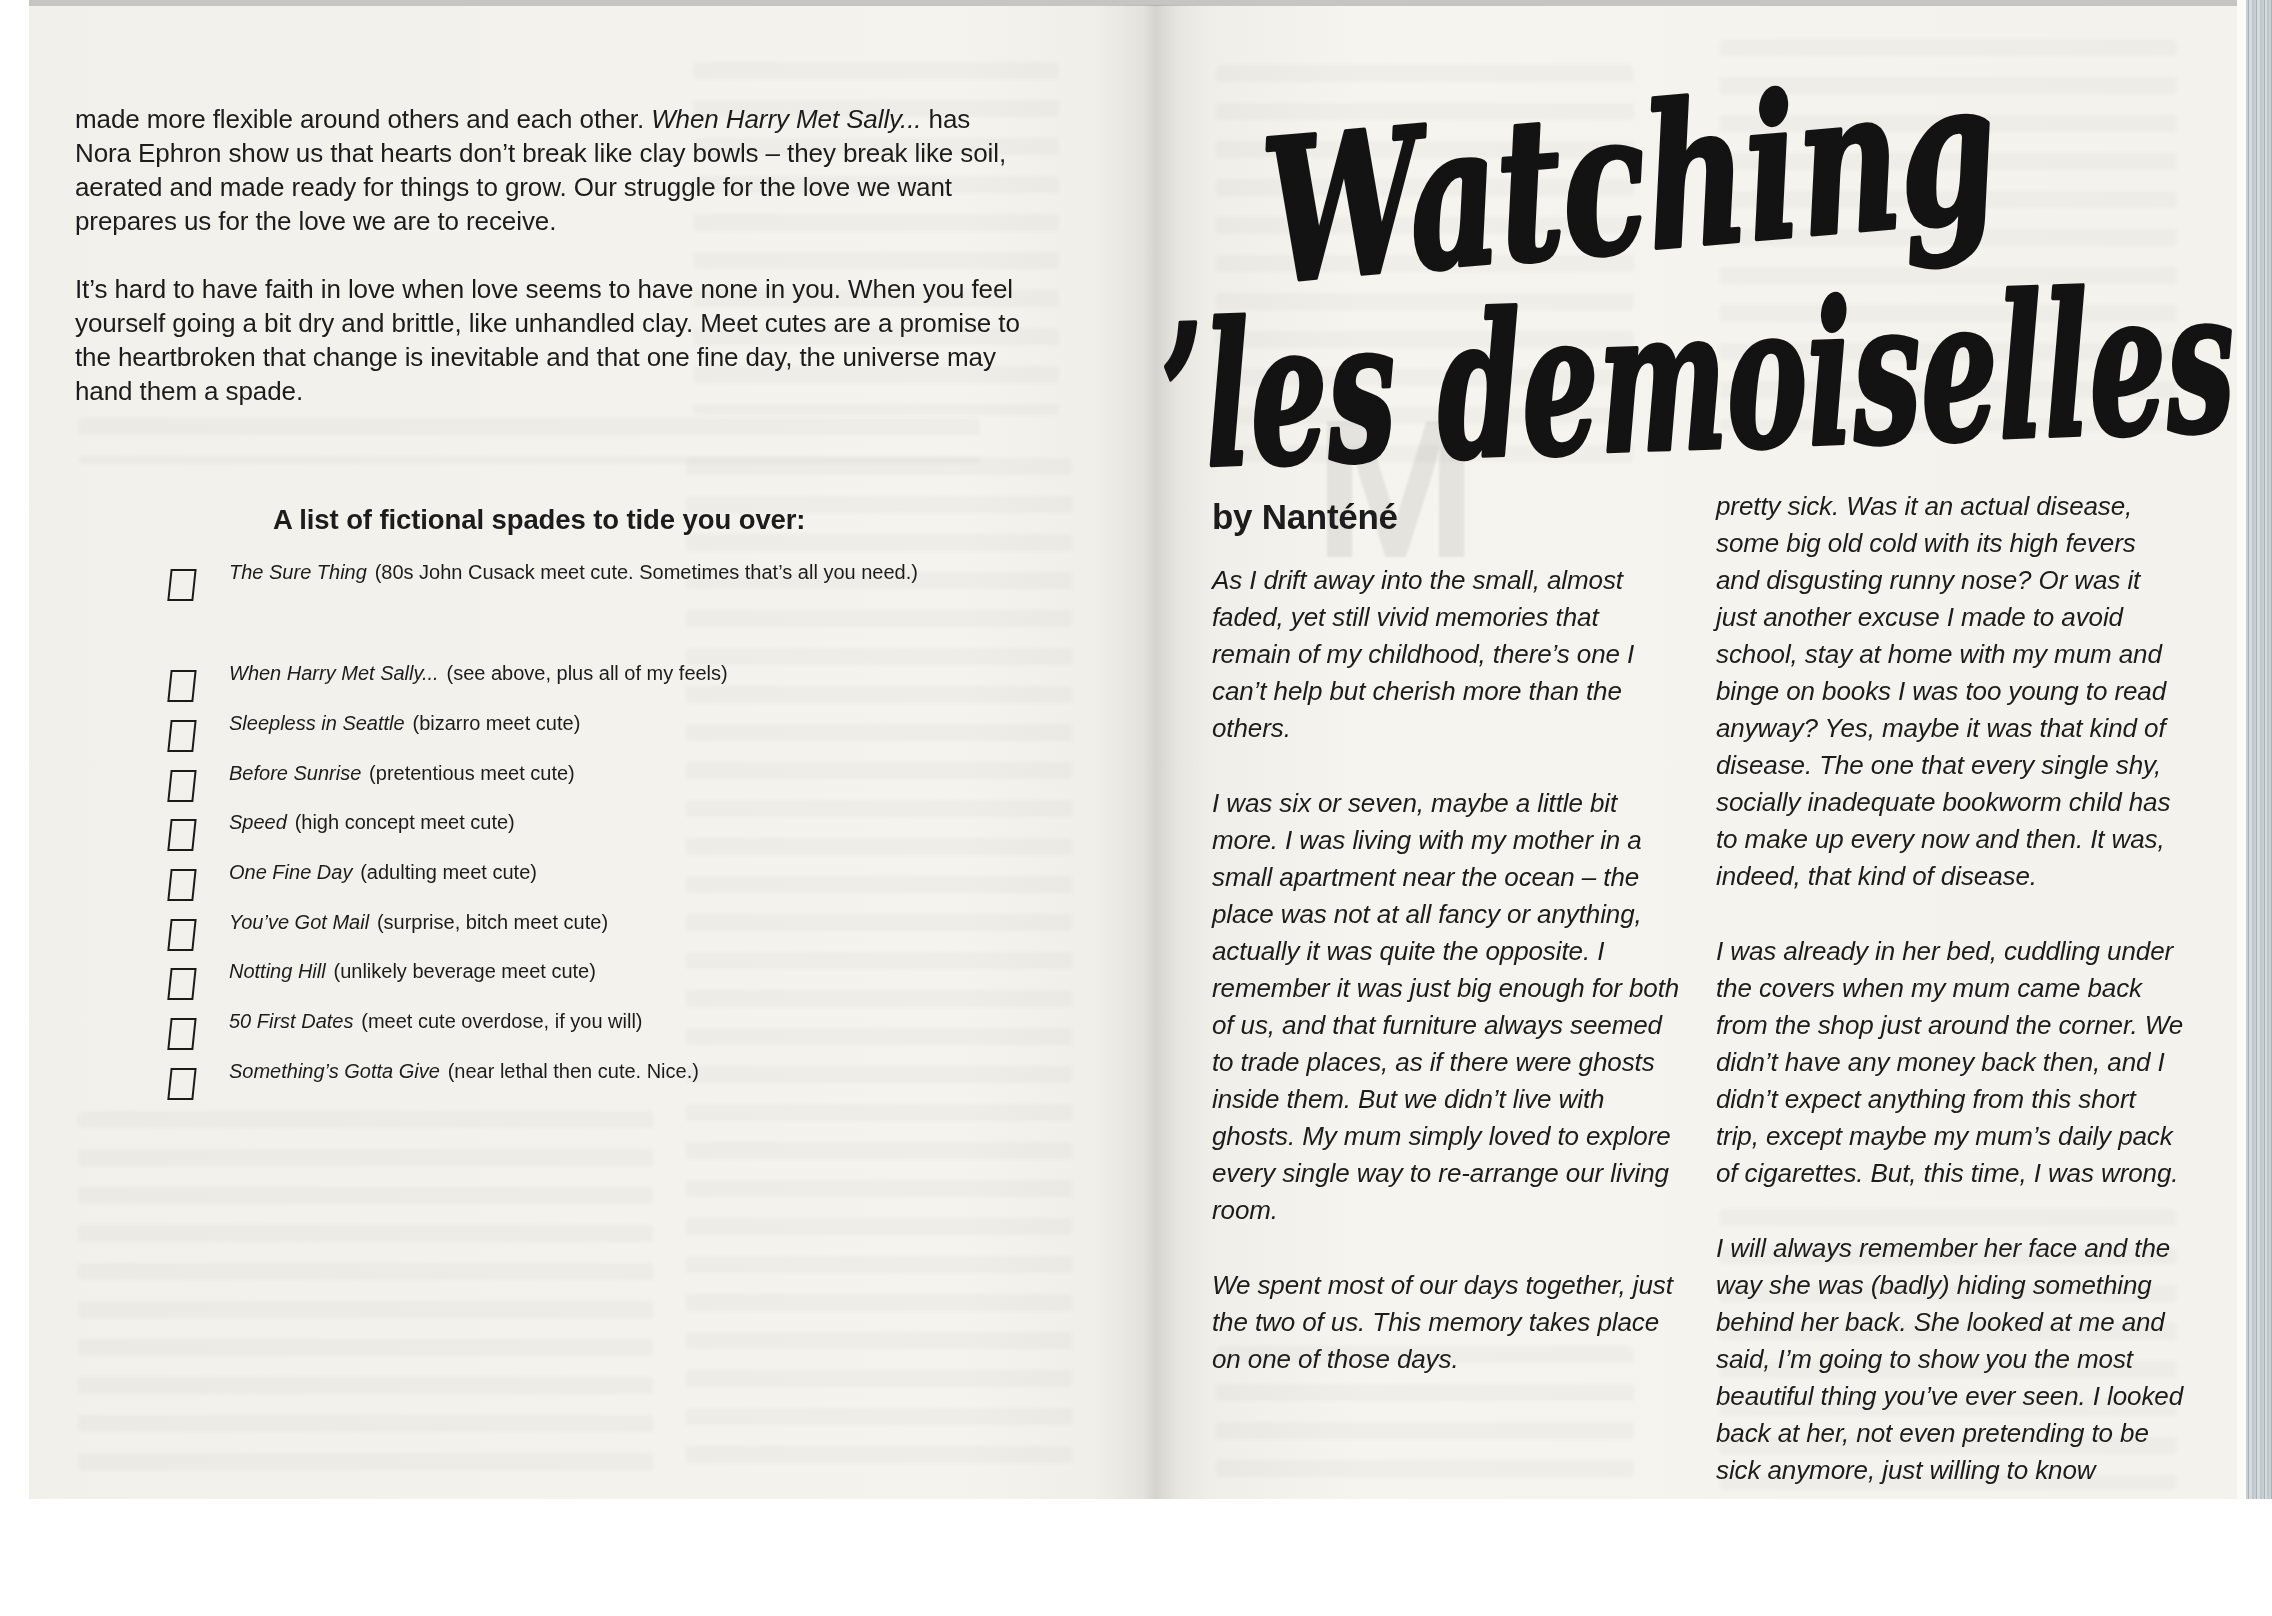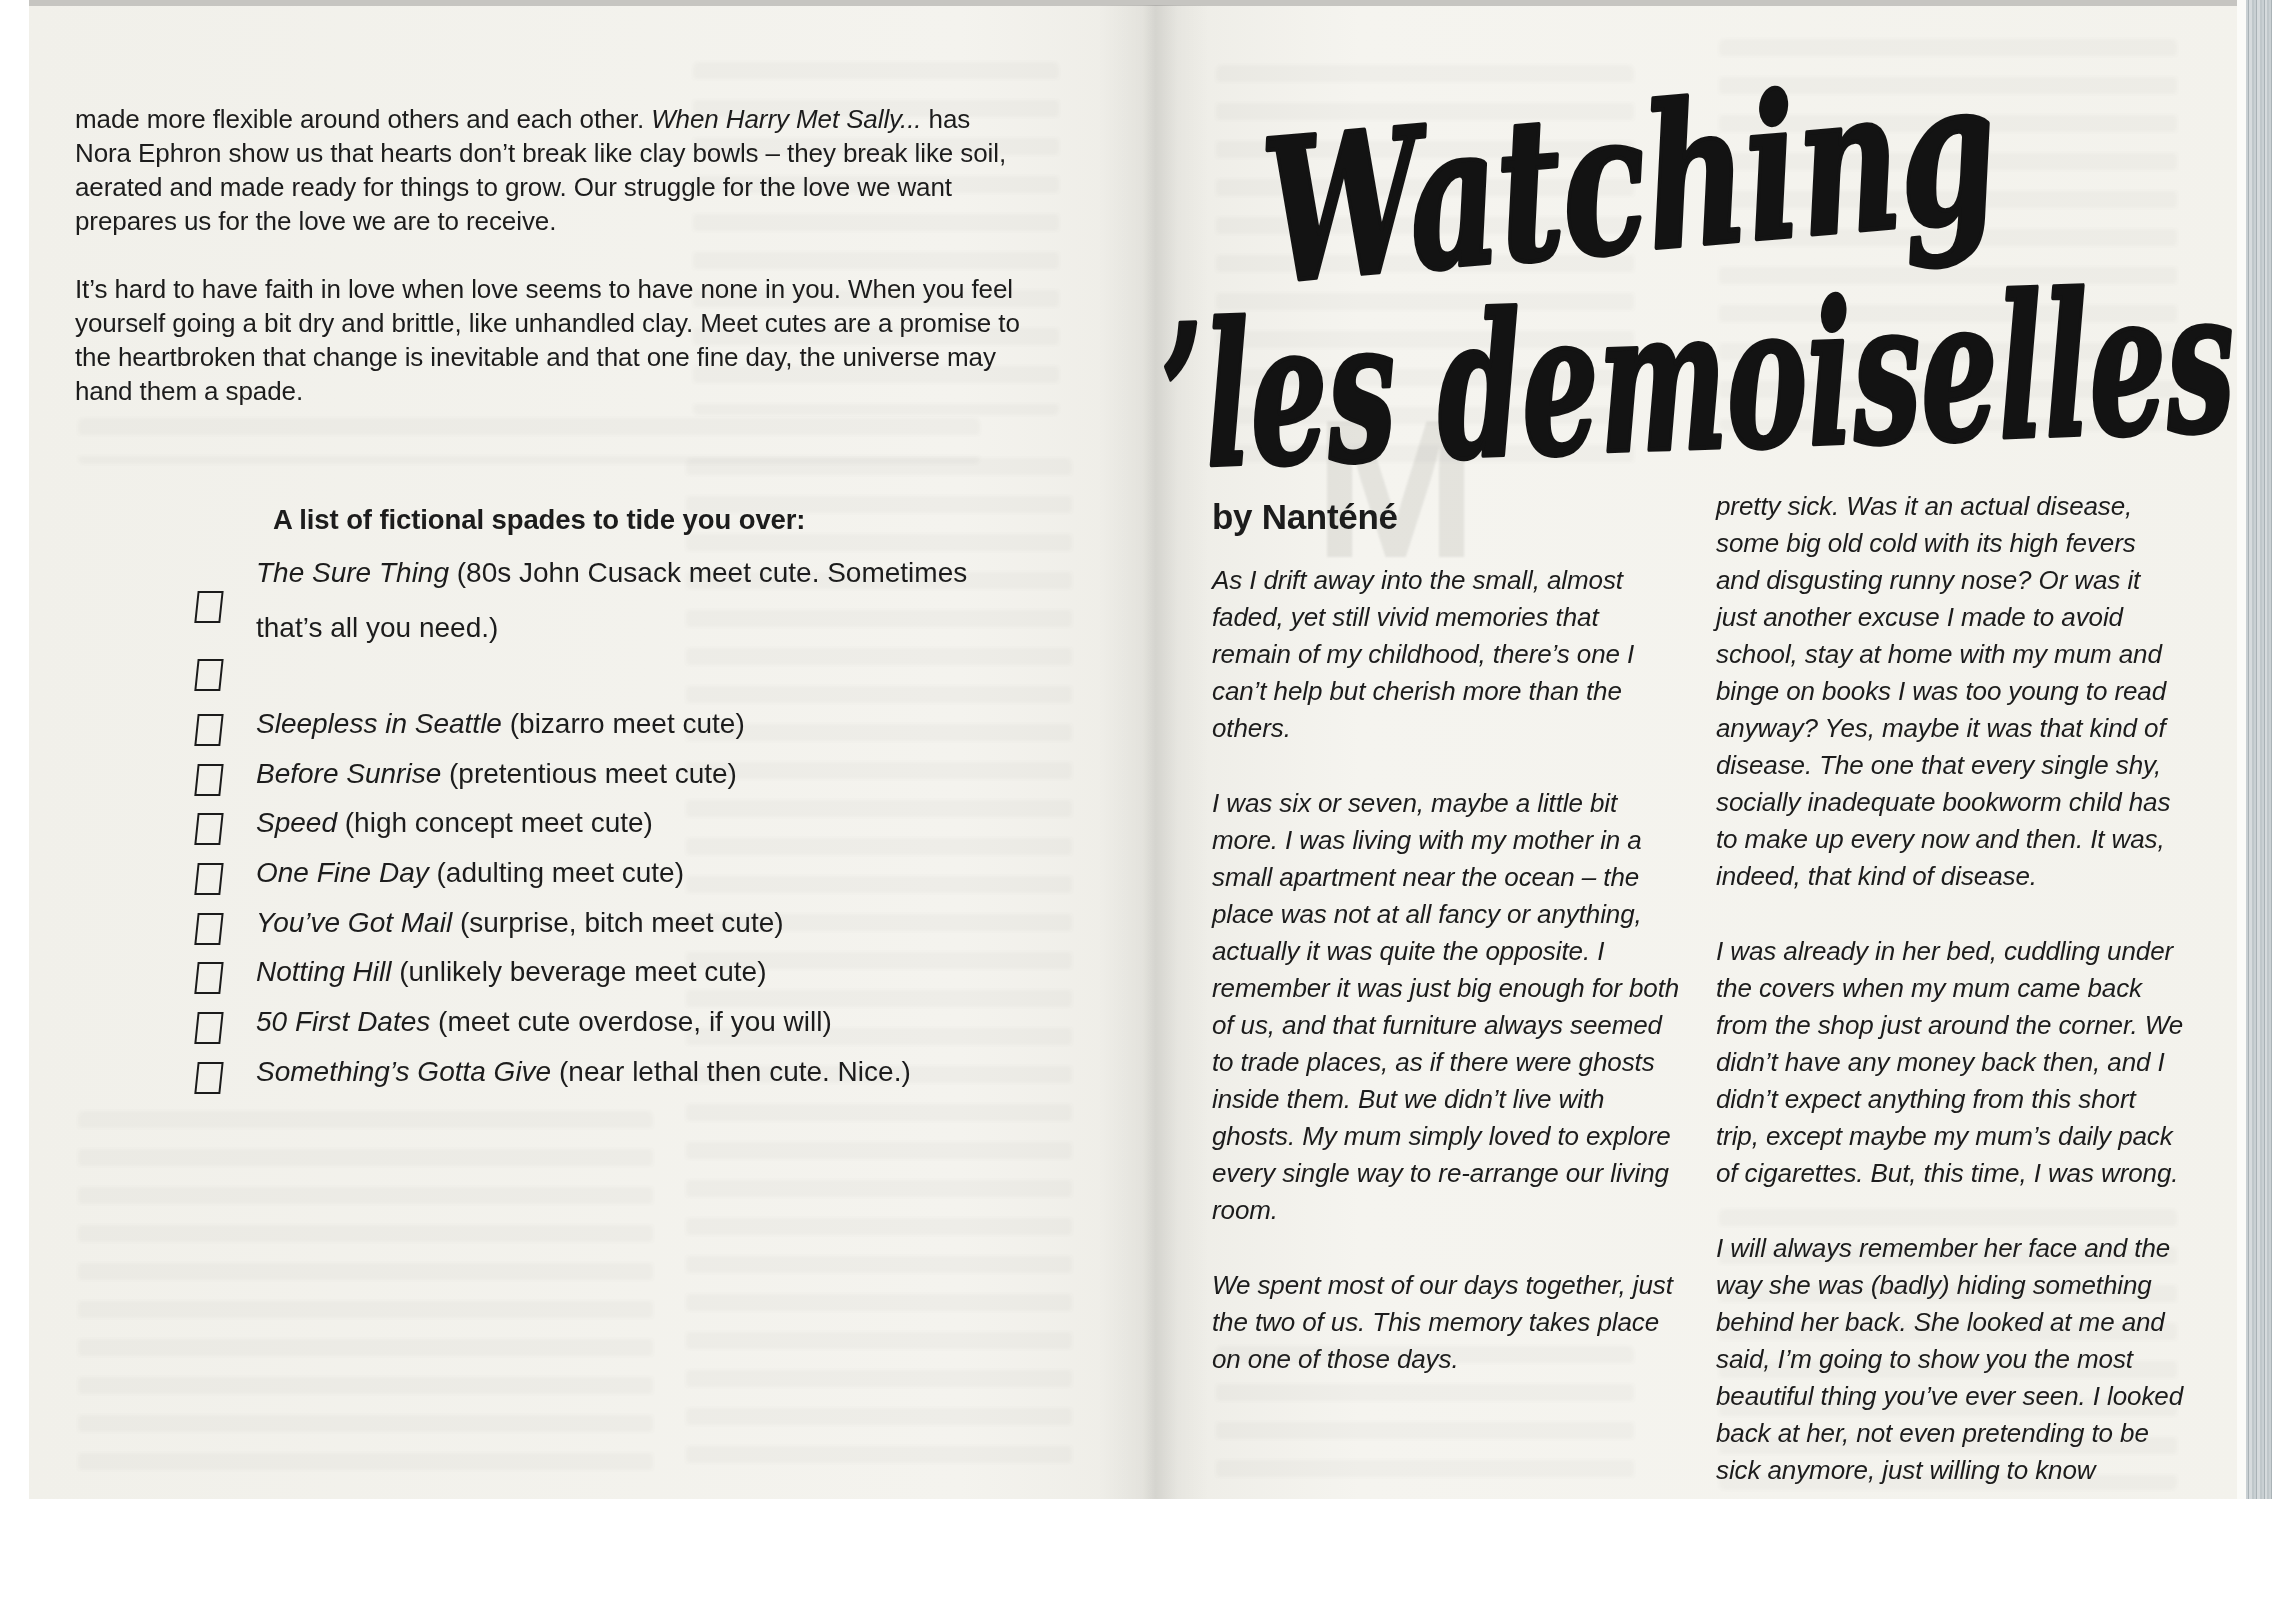--- a/index.html
+++ b/index.html
@@ -34,22 +34,22 @@
     position:absolute; font-family:"Liberation Sans", sans-serif; font-weight:bold;
     font-size:196px; color:rgba(80,80,72,0.10); filter:blur(1.3px); line-height:1;
   }
   
   .lp-par{position:absolute; left:75px; width:951px; font-size:26px; line-height:34px; letter-spacing:-0.1px;}
   .ital{font-style:italic;}
   .lp-heading{
     position:absolute; left:273px; top:504px; font-size:27.5px; font-weight:bold; letter-spacing:-0.1px;
   }
   .list-item{
-    position:absolute; left:196px; width:830px; display:flex; align-items:center;
-    font-size:28px; line-height:55px;
+    position:absolute; left:169px; width:830px; display:flex; align-items:flex-end;
+    font-size:20px; line-height:55px;
   }
   .checkbox{
     flex:none; width:22px; height:27.5px; border:2.6px solid #1b1b1b;
     transform:skewX(-6deg); margin-top:13px; margin-right:34px; background:transparent;
   }
   .film-title{font-style:italic;}
   .film-note{margin-left:7.8px;}
   .pagenum{
     position:absolute; font-family:"DejaVu Sans", sans-serif; font-weight:bold; font-size:31px; color:#151515;
   }
@@ -90,20 +90,21 @@
 
     <div class="lp-heading">A list of fictional spades to tide you over:</div>
 
     <div>
       <div class="list-item" style="top:545px;">
         <span class="checkbox"></span>
         <span><span class="film-title">The Sure Thing</span><span class="film-note">(80s John Cusack meet cute. Sometimes that’s all you need.)</span></span>
       </div>
       <div class="list-item" style="top:646px;">
         <span class="checkbox"></span>
+        <span><span class="film-title">When Harry Met Sally...</span><span class="film-note">(see above, plus all of my feels)</span></span>
       </div>
       <div class="list-item" style="top:696px;">
         <span class="checkbox"></span>
         <span><span class="film-title">Sleepless in Seattle</span><span class="film-note">(bizarro meet cute)</span></span>
       </div>
       <div class="list-item" style="top:746px;">
         <span class="checkbox"></span>
         <span><span class="film-title">Before Sunrise</span><span class="film-note">(pretentious meet cute)</span></span>
       </div>
       <div class="list-item" style="top:795px;">

